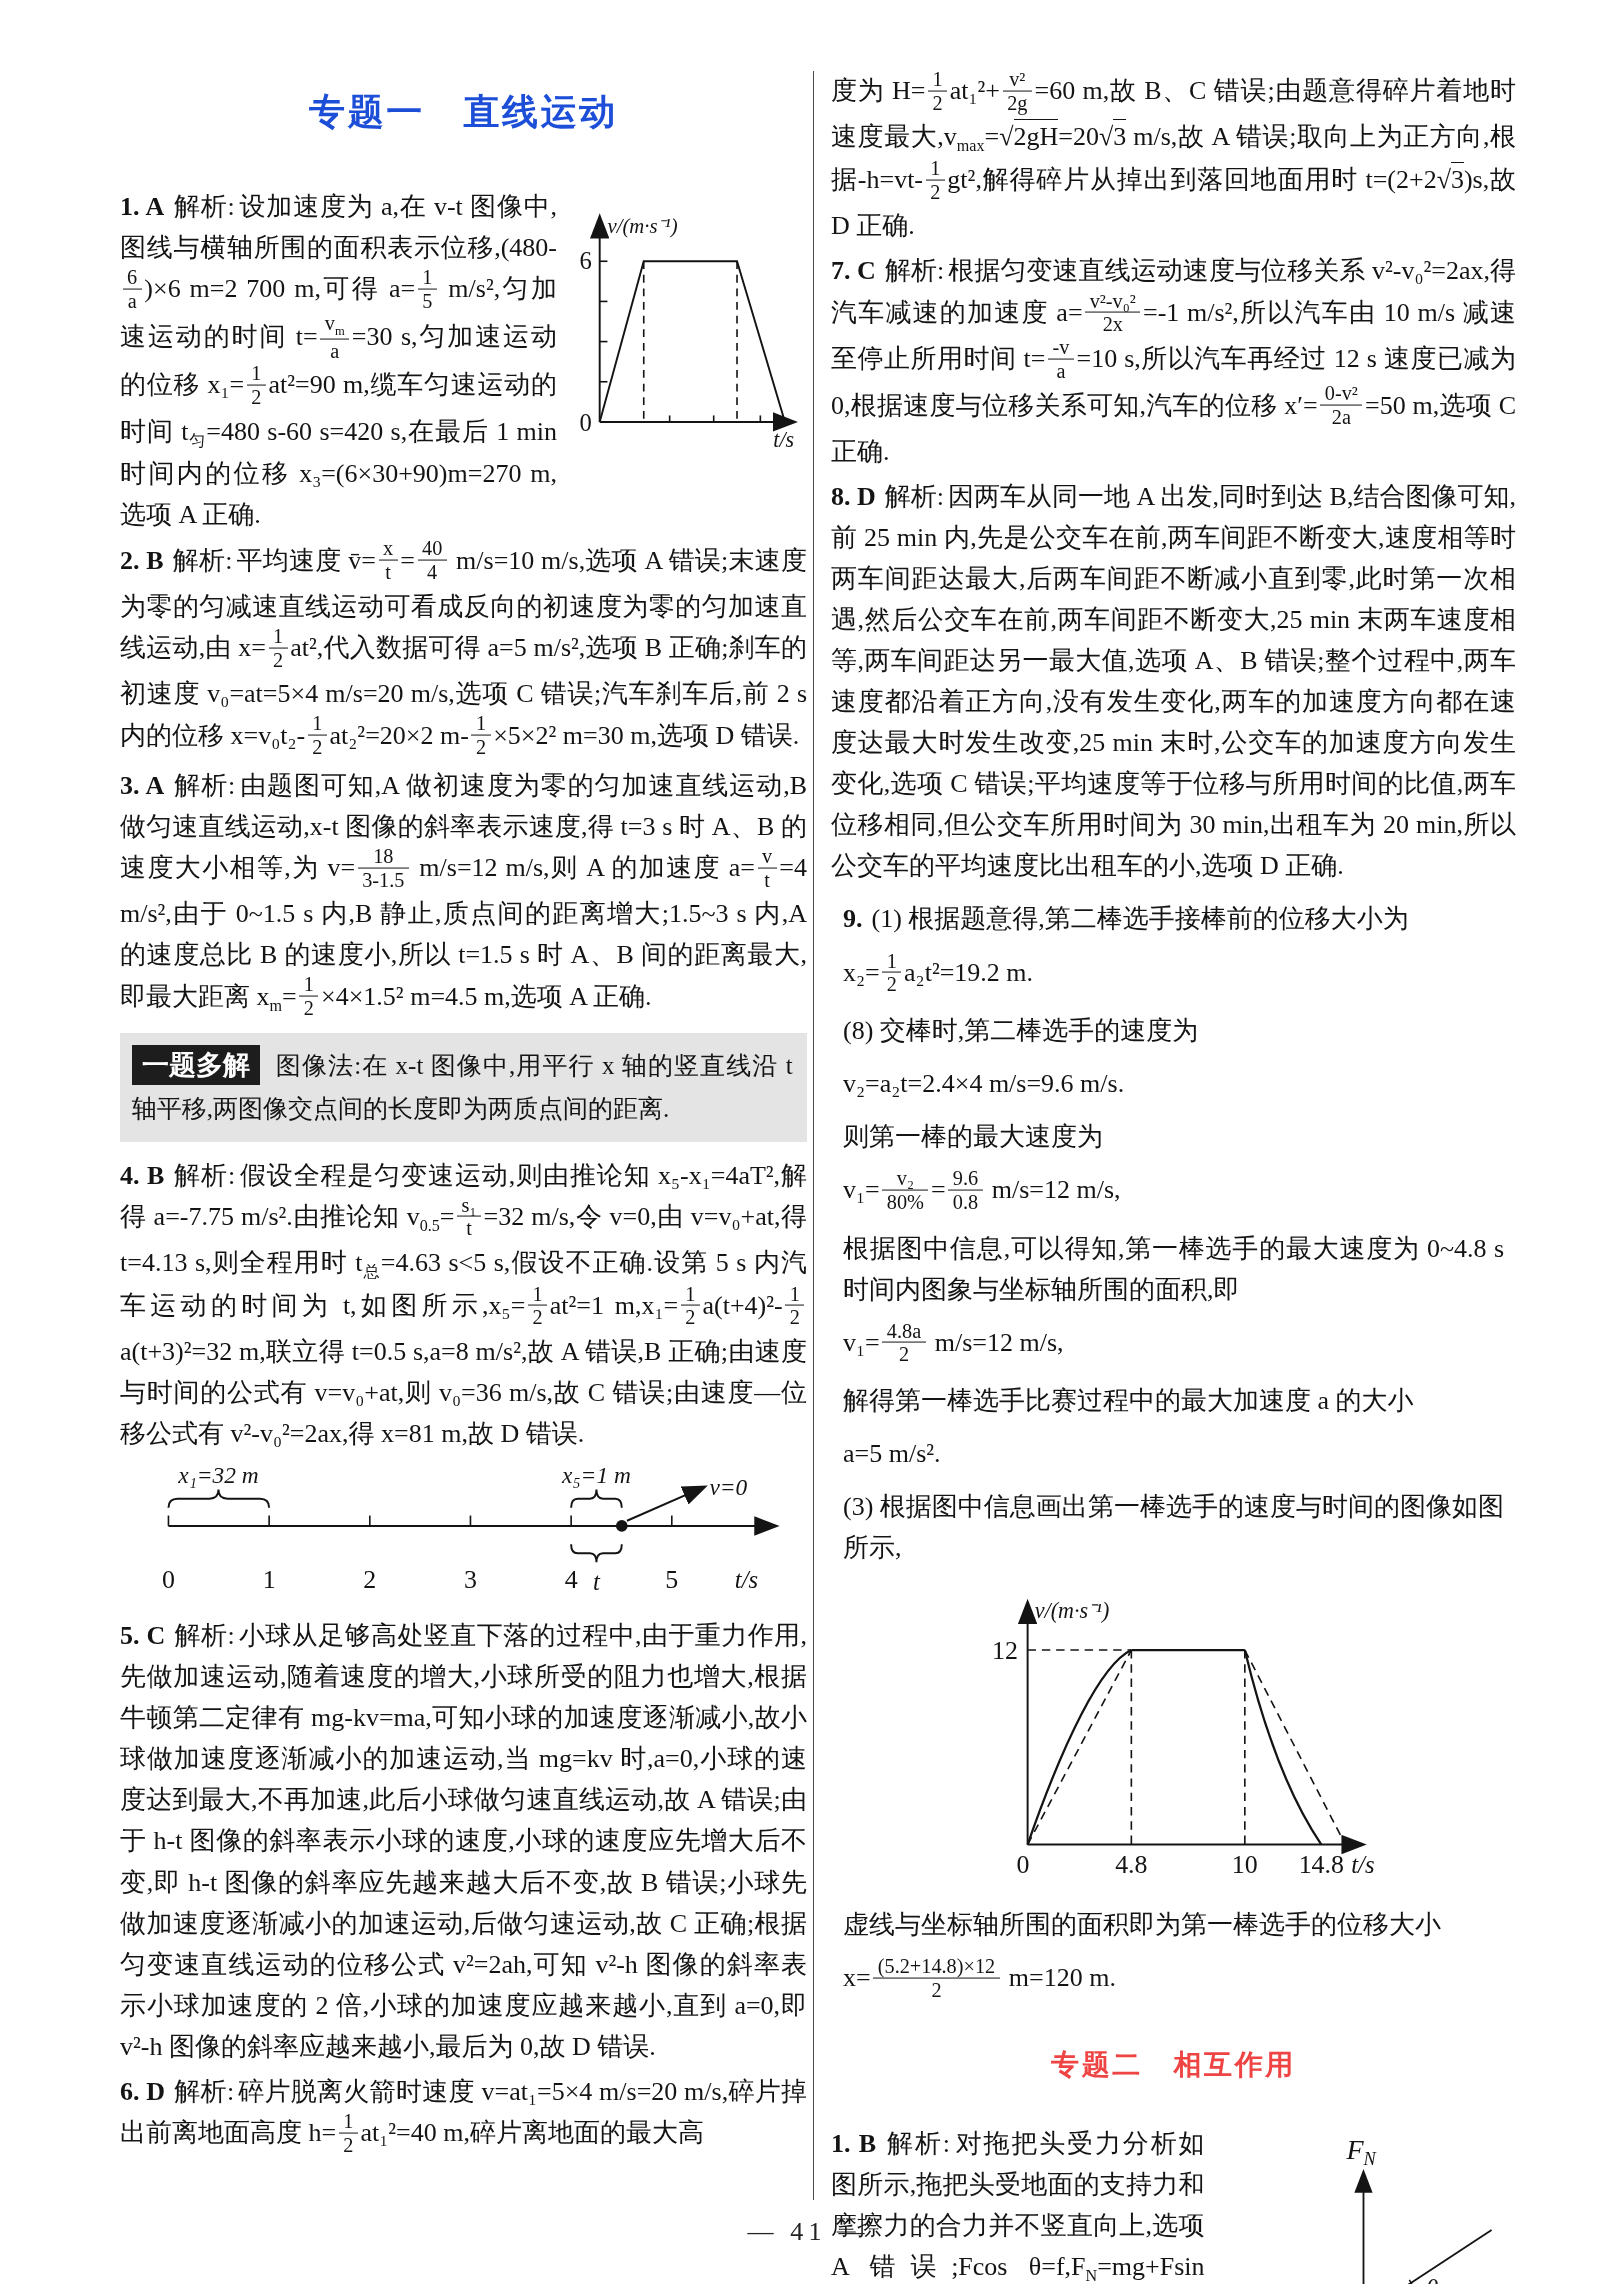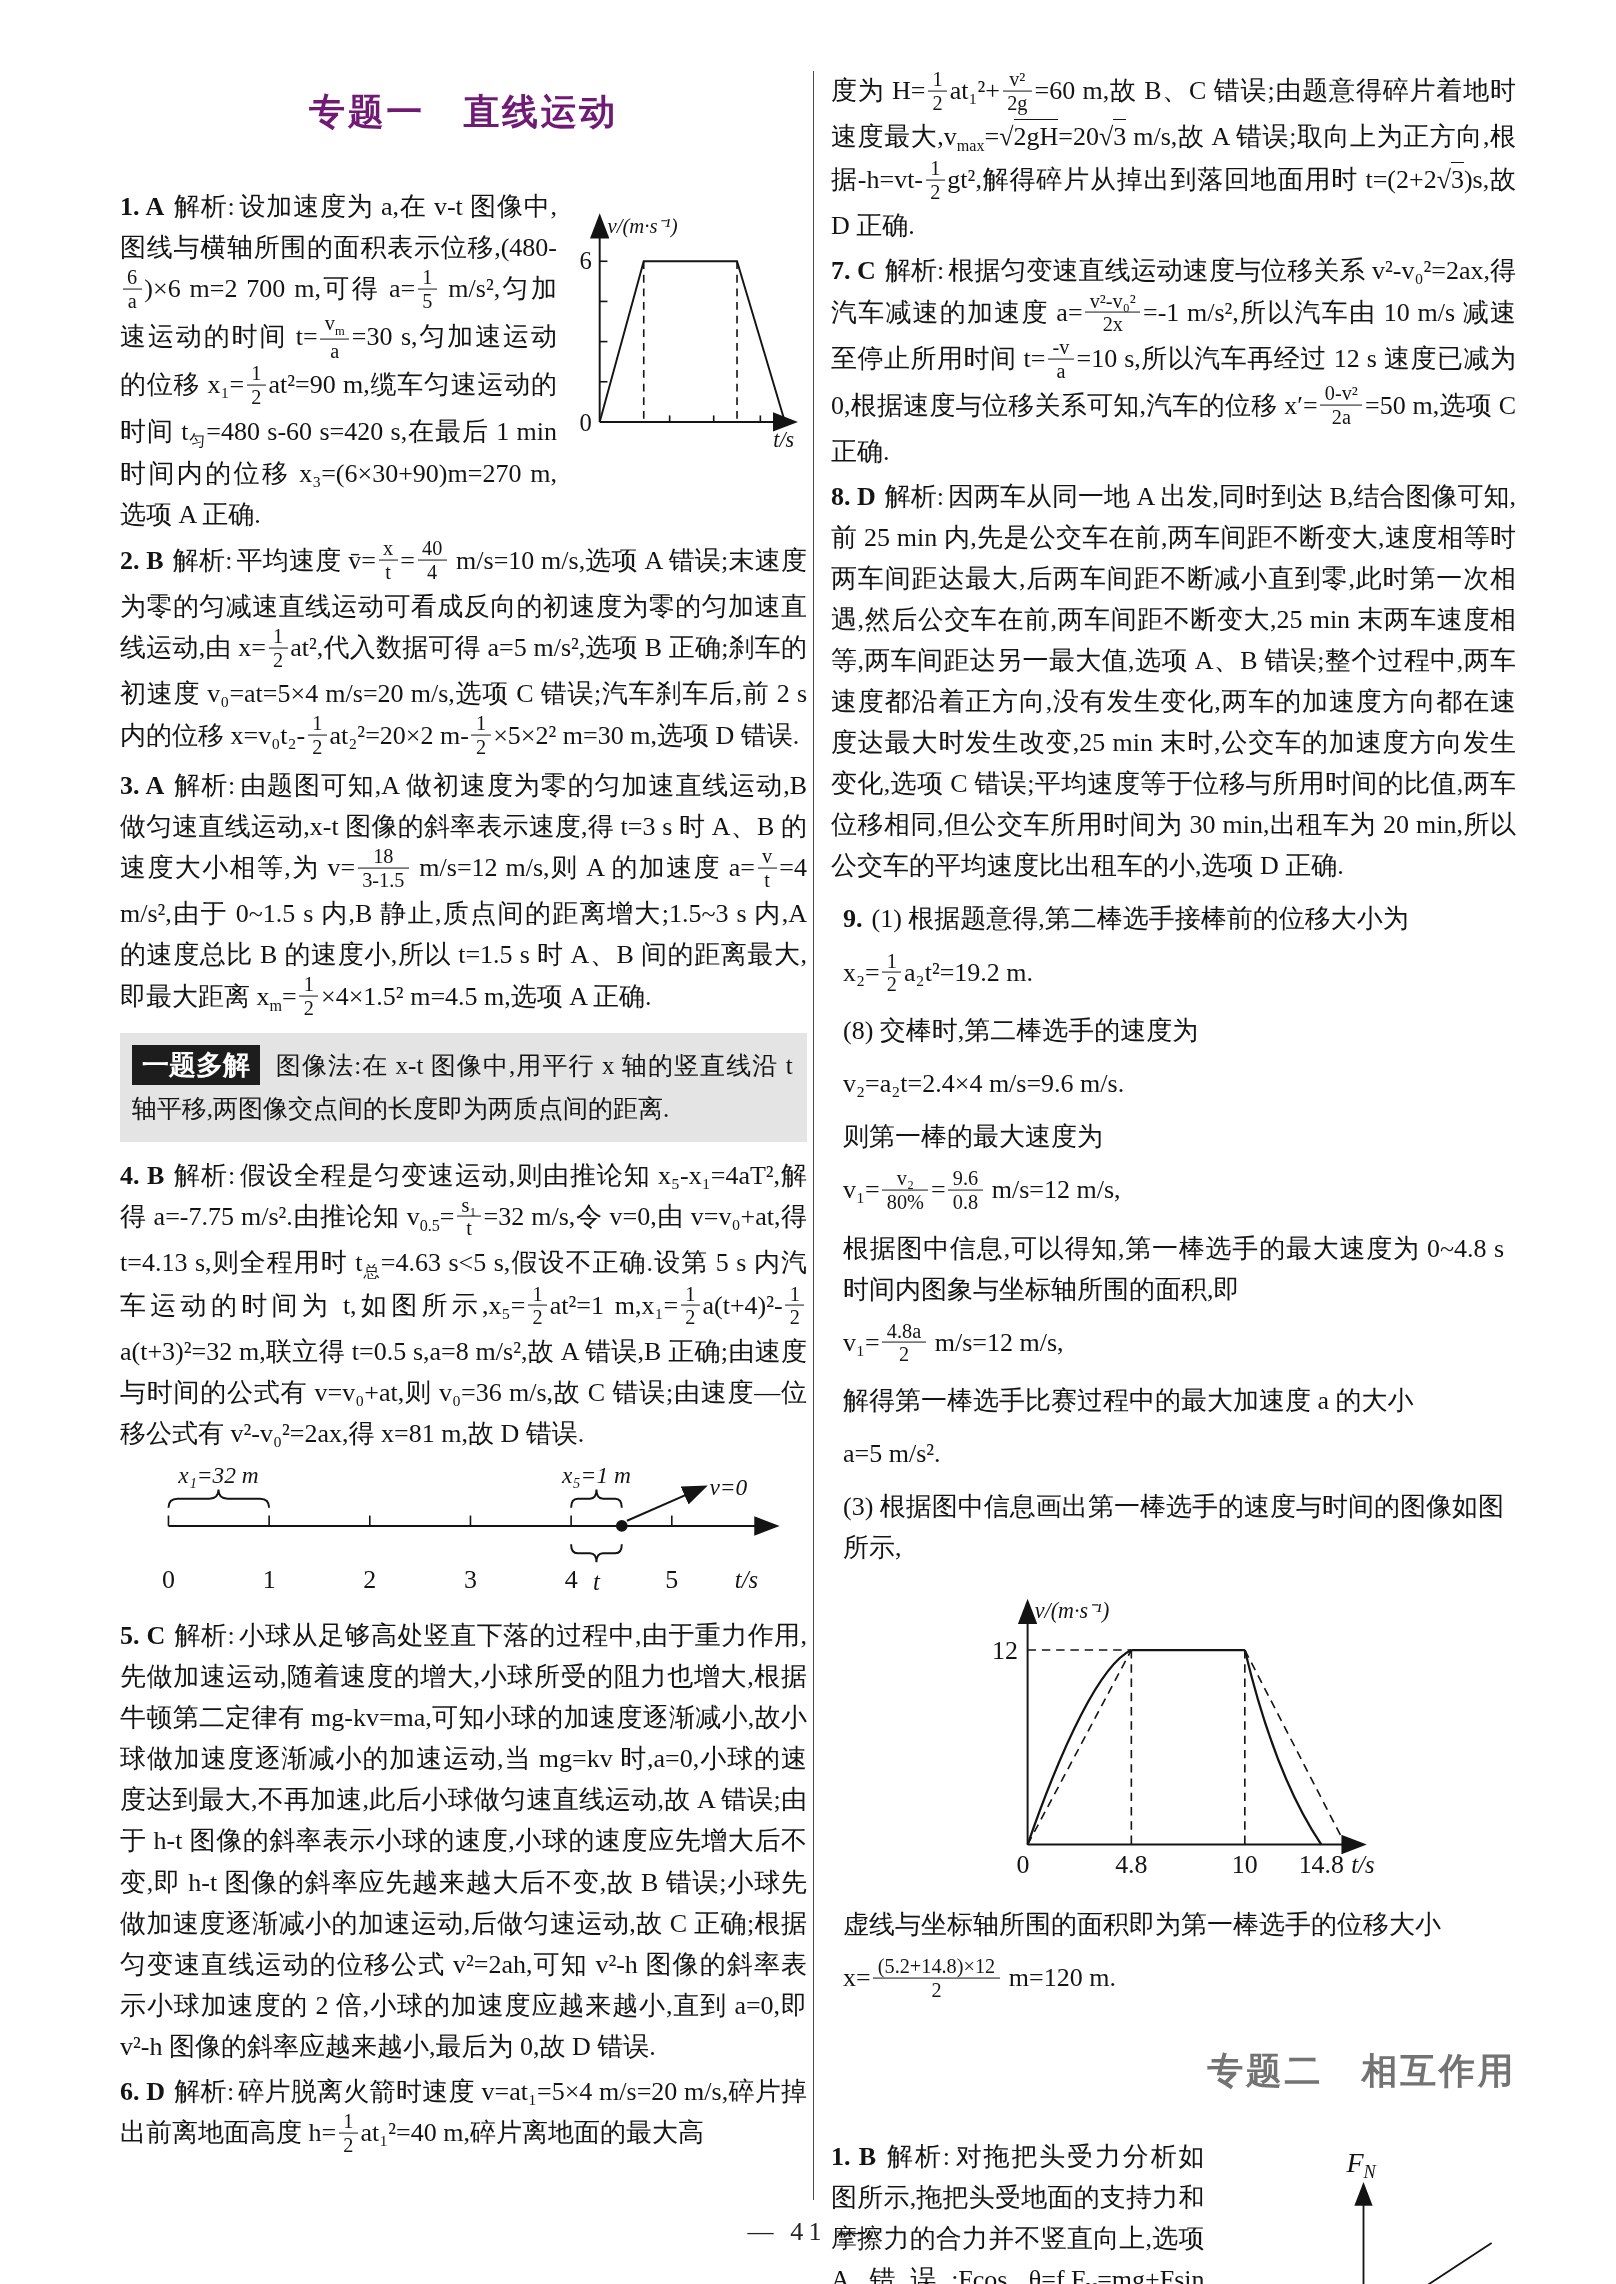--- a/index.html
+++ b/index.html
@@ -3,23 +3,23 @@
 <meta charset="utf-8">
 <style>
   html,body{margin:0;padding:0;background:#ffffff;}
   body{width:1617px;height:2284px;position:relative;font-family:"Liberation Serif",serif;color:#141414;}
   .page{position:absolute;inset:0;background:#fff;}
   .divider{position:absolute;left:813px;top:71px;width:1.3px;height:2129px;background:#4a4a4a;}
   .col{position:absolute;font-size:26px;line-height:1.58;}
   .col-left{left:120px;top:39px;width:687px;}
   .col-right{left:831px;top:70px;width:685px;}
   h1.topic{font-family:"Liberation Sans",sans-serif;font-weight:bold;font-size:36px;
-    text-align:center;margin:45px 0 45px 0;letter-spacing:2.6px;color:#701a75;}
-  h2.topic2{font-family:"Liberation Sans",sans-serif;font-weight:bold;font-size:36px;
-    text-align:right;margin:39px 0 36px 0;letter-spacing:2.6px;color:#737373;}
+    text-align:center;margin:45px 0 45px 0;letter-spacing:2.6px;color:#1d4ed8;}
+  h2.topic2{font-family:"Liberation Sans",sans-serif;font-weight:bold;font-size:28px;
+    text-align:center;margin:39px 0 36px 0;letter-spacing:2.6px;color:#ef4444;}
   .para{margin:0 0 3.9px 0;text-align:justify;}
   .pline{margin:12px;text-align:justify;}
   .pnum{font-weight:bold;margin-right:9px;}
   .jiexi{font-weight:normal;margin-right:3.9px;}
   
   .fr{display:inline-block;vertical-align:middle;text-align:center;
       font-size:0.78em;line-height:1.12;margin:0 2.6px;transform:translateY(-0.12em);}
   .fr .nu{display:block;border-bottom:1.9px solid #141414;padding:0 4.5px;}
   .fr .de{display:block;padding:0 4.5px;}
   .sq{white-space:nowrap;}

